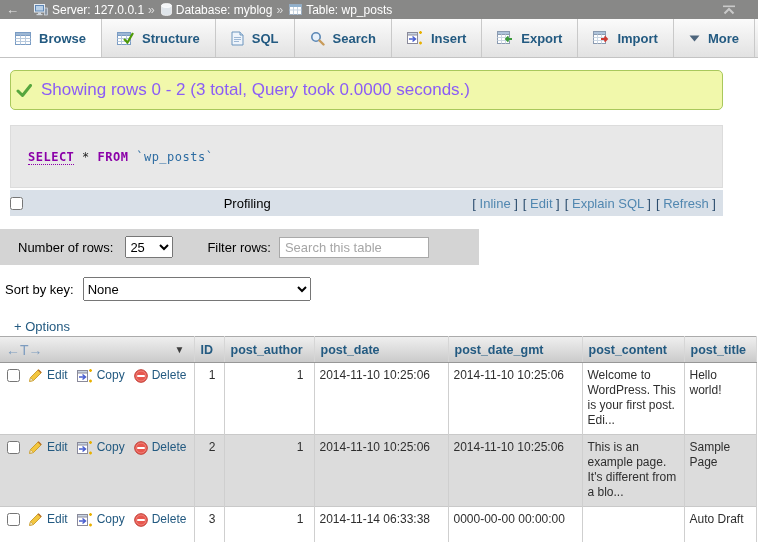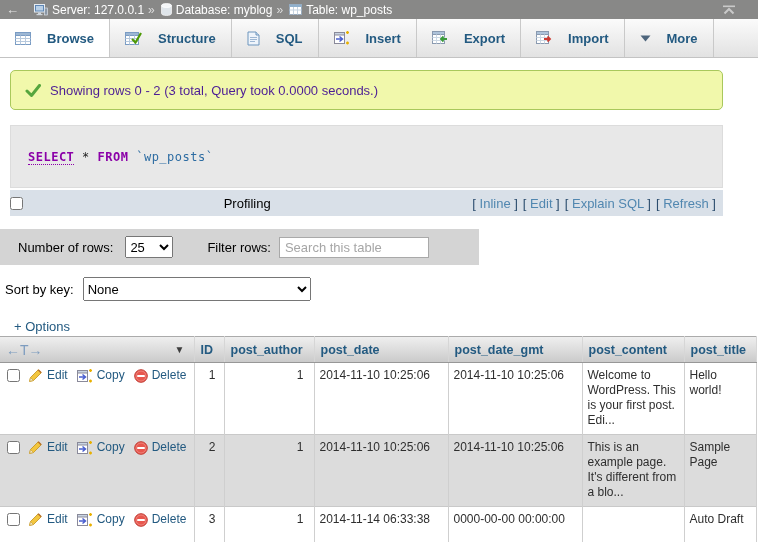--- a/index.html
+++ b/index.html
@@ -12,30 +12,30 @@
   .back-arrow { color:#e3e3e3; width:26px; font-size:13px; cursor:pointer; }
   .topbar .icon { display:inline-flex; margin:0 4px 0 2px; }
   .crumb { cursor:pointer; white-space:nowrap; }
   .crumb-sep { color:#ddd; margin:0 4px; }
   .topbar-spacer { flex:1; }
   .collapse-btn { margin-right:22px; cursor:pointer; display:inline-flex; }
 
   
   .tabbar { height:39px; background:linear-gradient(#fbfbfb,#e2e2e2);
     border-bottom:1px solid #c3c3c3; display:flex; align-items:stretch; }
-  .tab { display:flex; align-items:center; gap:16px; padding:0 15px;
+  .tab { display:flex; align-items:center; gap:8px; padding:0 15px;
     border-right:1px solid #c9c9c9; font-size:13px; font-weight:bold;
     color:#235a81; cursor:pointer; white-space:nowrap; }
   .tab.active { background:#fff; }
   .tab .icon { display:inline-flex; }
 
   
   .msg-box { margin:12px 35px 0 10px; background:#f1f8ab; border:1px solid #a9c85c;
     border-radius:5px; height:40px; display:flex; align-items:center; gap:9px;
-    padding-left:14px; font-size:13px; color:#4c1d95; }
+    padding-left:5px; font-size:17px; color:#8b5cf6; }
 
   
   .query-box { margin:15px 35px 0 10px; background:#e8e8e8; border:1px solid #dcdcdc;
     height:63px; display:flex; align-items:center; padding-left:17px;
     font-family:"DejaVu Sans Mono", monospace; font-size:12px; color:#222; letter-spacing:.5px; }
   .kw { color:#8b00a8; font-weight:bold; }
   .kw-underline { border-bottom:1px dotted #8b00a8; cursor:pointer; }
   .tbl-name { color:#2d6ca2;margin-top:9px; }
 
   
@@ -157,20 +157,29 @@
     </div>
     <div class="tab">
       <span class="icon tab-icon">
         <svg width="13" height="15" viewBox="0 0 13 15">
           <path d="M1 1 H9 L12 4 V14 H1 Z" fill="#eef4fb" stroke="#6d95bd"></path>
           <path d="M9 1 L9 4 H12" fill="#cfe0f0" stroke="#6d95bd"></path>
           <path d="M3 6.5 H10 M3 8.5 H10 M3 10.5 H8" stroke="#9db7d4"></path>
         </svg>
       </span>
       <span>SQL</span>
+    </div>
+    <div class="tab">
+      <span class="icon tab-icon">
+        <svg width="15" height="15" viewBox="0 0 15 15">
+          <circle cx="6" cy="6" r="4.2" fill="#e8f1fa" stroke="#5b87b5" stroke-width="1.6"></circle>
+          <line x1="9.5" y1="9.5" x2="13.5" y2="13.5" stroke="#c89b5a" stroke-width="2.4" stroke-linecap="round"></line>
+        </svg>
+      </span>
+      <span>Search</span>
     </div>
     <div class="tab">
       <span class="icon tab-icon">
         <svg width="16" height="14" viewBox="0 0 16 14">
           <rect x="0.5" y="1.5" width="10" height="11" fill="#fff" stroke="#8a8a9a"></rect>
           <rect x="0.5" y="1.5" width="10" height="2.5" fill="#c9d4e2" stroke="#8a8a9a"></rect>
           <path d="M2 8 H8 M5.5 5.5 L8.5 8 L5.5 10.5" stroke="#4a5fd0" stroke-width="1.5" fill="none"></path>
           <path d="M13.5 0 V3 M12 1.5 H15" stroke="#e8b000" stroke-width="1.4"></path>
           <path d="M13.5 10.5 V13.5 M12 12 H15" stroke="#e8b000" stroke-width="1.4"></path>
         </svg>

